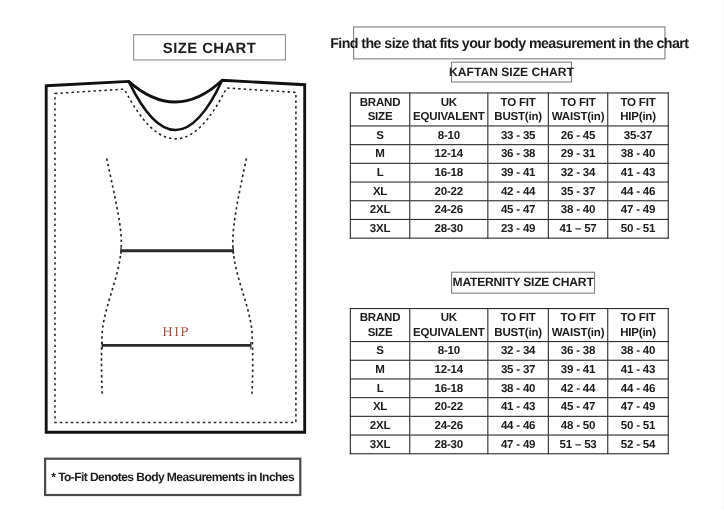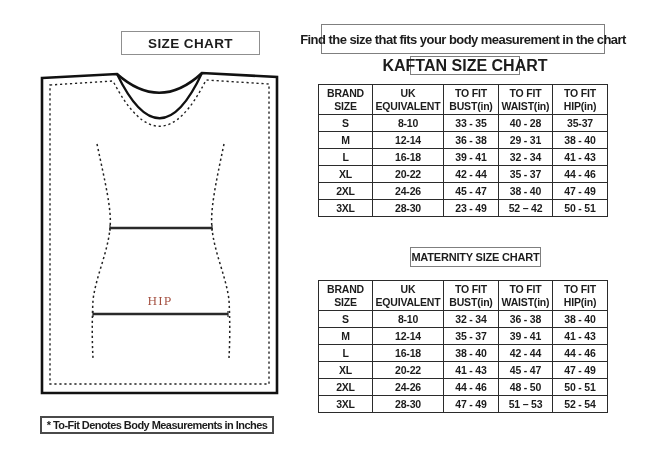--- a/index.html
+++ b/index.html
@@ -10,24 +10,24 @@
   }
   .boxed{
     position:absolute; border:1px solid #7f7f7f; background:#fff;
     display:flex; align-items:center; justify-content:center;
     font-weight:bold; white-space:nowrap; box-sizing:border-box;
   }
   .size-chart-title{ left:97px; top:31px; width:139px; height:24px;
     font-size:13.5px; letter-spacing:.4px; border-color:#8f8f8f;margin-left:24px;}
   .instruction{ left:321px; top:24px; width:284px; height:30px;
     font-size:13px; letter-spacing:-.55px;}
-  .kaftan-title{ left:410px; top:56px; width:110px; height:19px; font-size:16px;}
+  .kaftan-title{ left:410px; top:56px; width:110px; height:19px; font-size:11px;}
   .maternity-title{ left:410px; top:247px; width:131px; height:20px;
     font-size:11px; letter-spacing:-.2px;}
-  .footnote{ left:40px; top:416px; width:234px; height:18px;
+  .footnote{ left:40px; top:416px; width:234px; height:35px;
     border:2px solid #4a4a4a; font-size:11px; letter-spacing:-.55px;}
   svg.diagram{ position:absolute; left:0; top:0; }
   .fit-label{
     position:absolute; width:100px; text-align:center;
     font-family:"DejaVu Serif","Liberation Serif",serif;
     font-size:11px; letter-spacing:1.2px; color:#a14a3a;
   }
   .waist-label{ left:111px; top:208px; }
   .hip-label{ left:110px; top:295px; }
   table.size-table{
@@ -97,21 +97,21 @@
           <th>TO FIT BUST(in)</th>
           <th>TO FIT WAIST(in)</th>
           <th>TO FIT HIP(in)</th>
         </tr>
       </thead>
       <tbody>
         <tr>
           <td>S</td>
           <td>8-10</td>
           <td>33 - 35</td>
-          <td>40 - 28</td>
+          <td>26 - 45</td>
           <td>35-37</td>
         </tr>
         <tr>
           <td>M</td>
           <td>12-14</td>
           <td>36 - 38</td>
           <td>29 - 31</td>
           <td>38 - 40</td>
         </tr>
         <tr>
@@ -132,21 +132,21 @@
           <td>2XL</td>
           <td>24-26</td>
           <td>45 - 47</td>
           <td>38 - 40</td>
           <td>47 - 49</td>
         </tr>
         <tr>
           <td>3XL</td>
           <td>28-30</td>
           <td>23 - 49</td>
-          <td>52 – 42</td>
+          <td>41 – 57</td>
           <td>50 - 51</td>
         </tr>
       </tbody>
     </table>
 
   <div class="boxed maternity-title">MATERNITY SIZE CHART</div>
 
   <table class="size-table maternity-table">
       <colgroup>
         <col>

